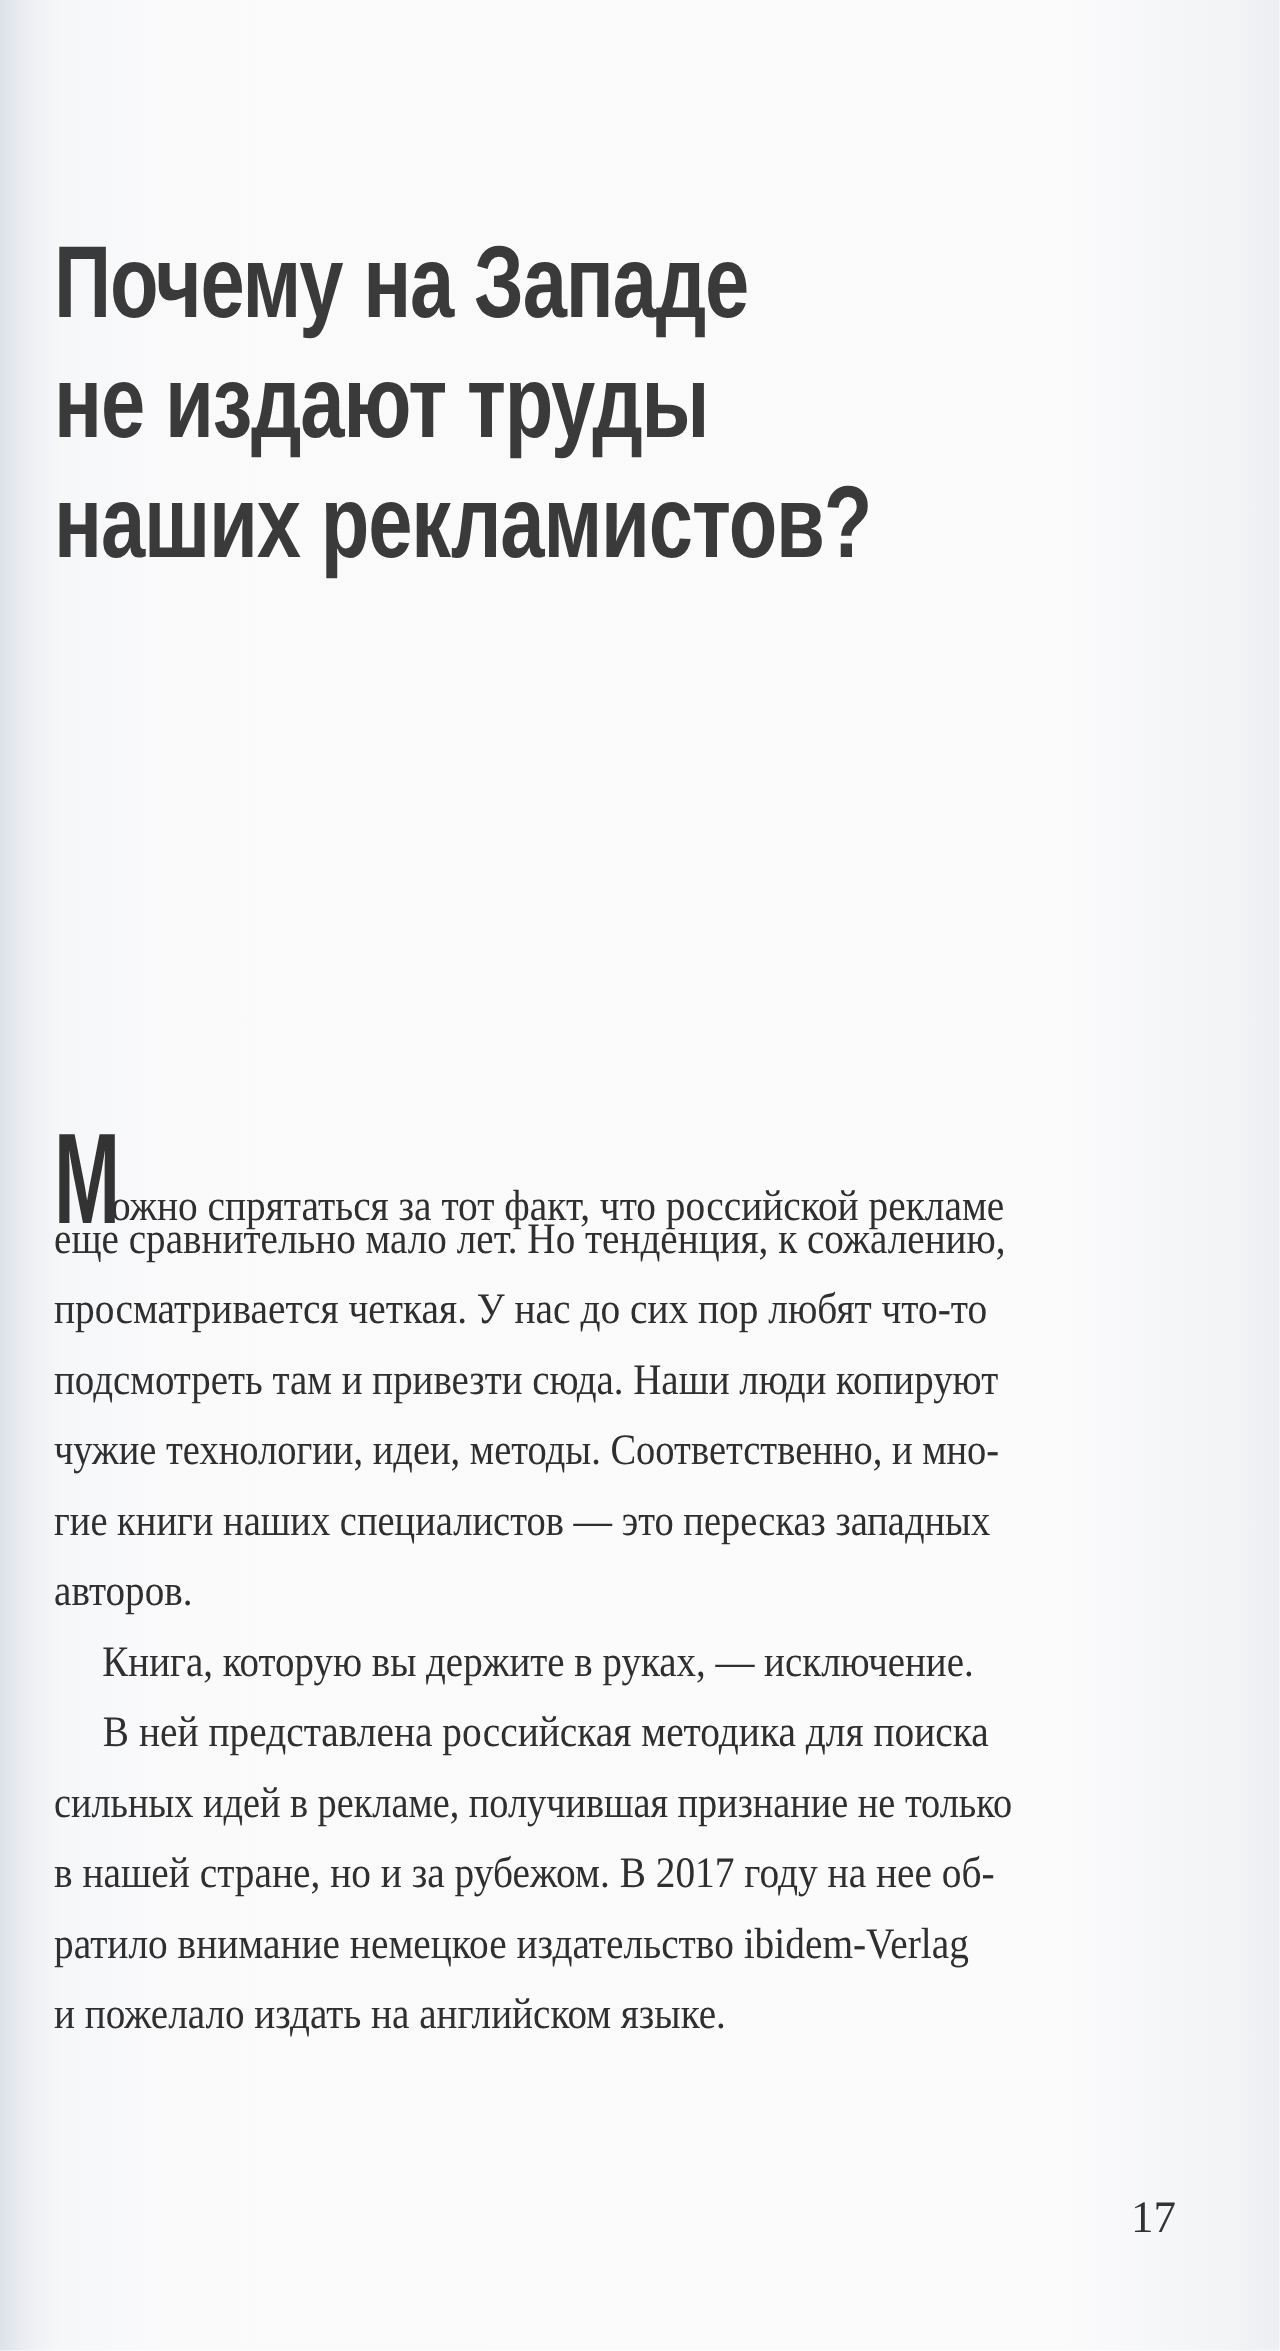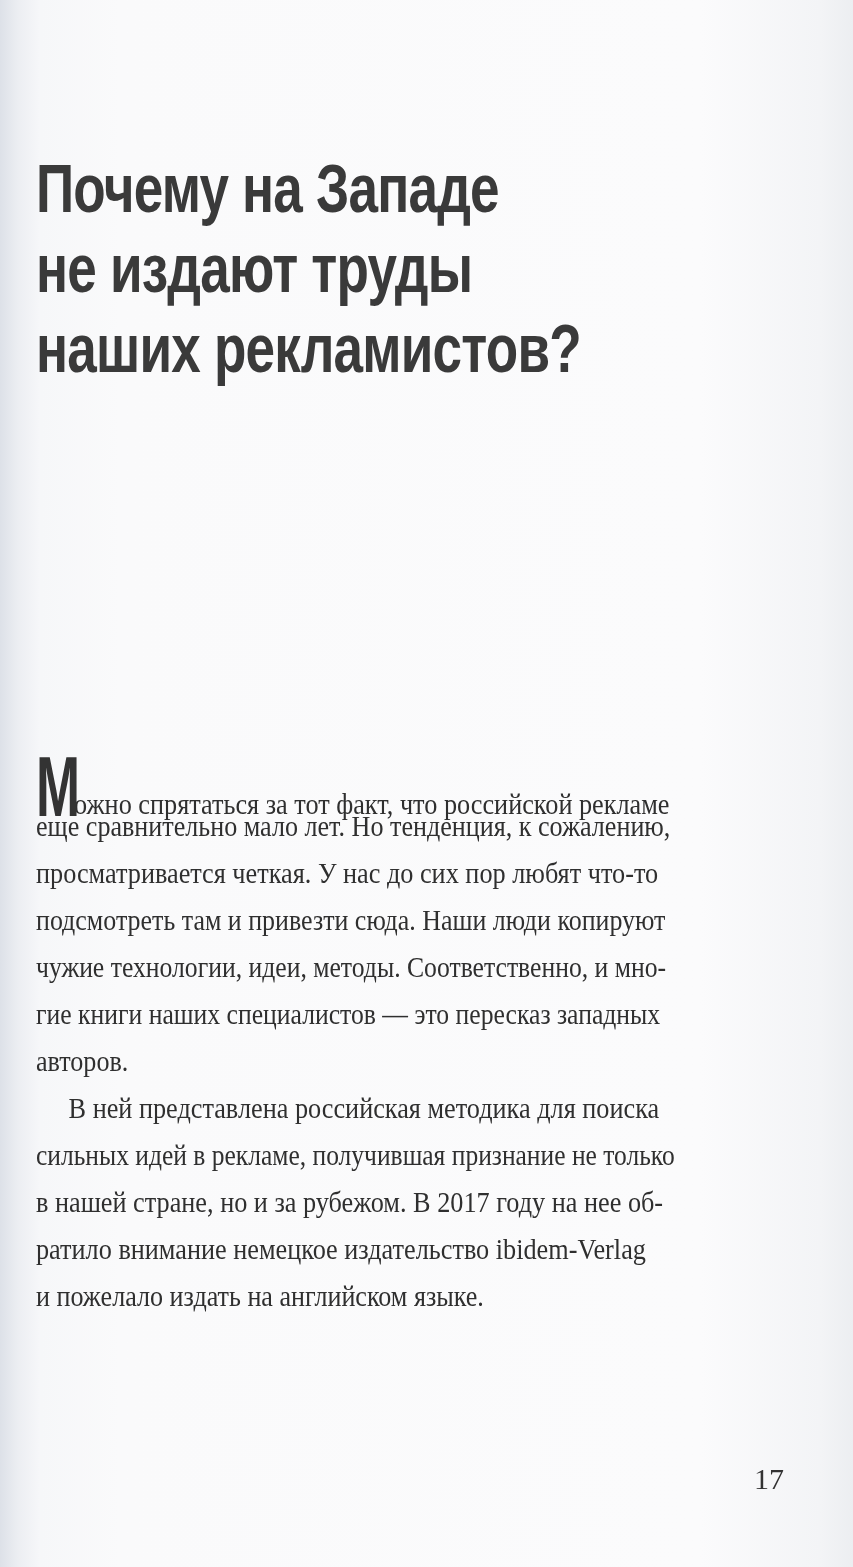--- a/index.html
+++ b/index.html
@@ -102,20 +102,23 @@
       <span class="line" style="transform:scaleX(0.905);"><span class="dropcap">М</span><span>ожно спрятаться за тот факт, что российской рекламе</span></span>
       <span class="line" style="transform:scaleX(0.90);">еще сравнительно мало лет. Но тенденция, к сожалению,</span>
       <span class="line" style="transform:scaleX(0.905);">просматривается четкая. У нас до сих пор любят что-то</span>
       <span class="line" style="transform:scaleX(0.895);">подсмотреть там и привезти сюда. Наши люди копируют</span>
       <span class="line" style="transform:scaleX(0.885);">чужие технологии, идеи, методы. Соответственно, и мно-</span>
       <span class="line" style="transform:scaleX(0.885);">гие книги наших специалистов — это пересказ западных</span>
       <span class="line" style="transform:scaleX(0.9);">авторов.</span>
     </div>
 
 
+    <div>
+      <span class="line indent" style="transform:scaleX(0.895);">Книга, которую вы держите в руках, — исключение.</span>
+    </div>
 
     <div>
       <span class="line indent" style="transform:scaleX(0.905);">В ней представлена российская методика для поиска</span>
       <span class="line" style="transform:scaleX(0.88);">сильных идей в рекламе, получившая признание не только</span>
       <span class="line" style="transform:scaleX(0.905);">в нашей стране, но и за рубежом. В 2017 году на нее об-</span>
       <span class="line" style="transform:scaleX(0.905);">ратило внимание немецкое издательство ibidem-Verlag</span>
       <span class="line" style="transform:scaleX(0.9);">и пожелало издать на английском языке.</span>
     </div>
   </div>
 

